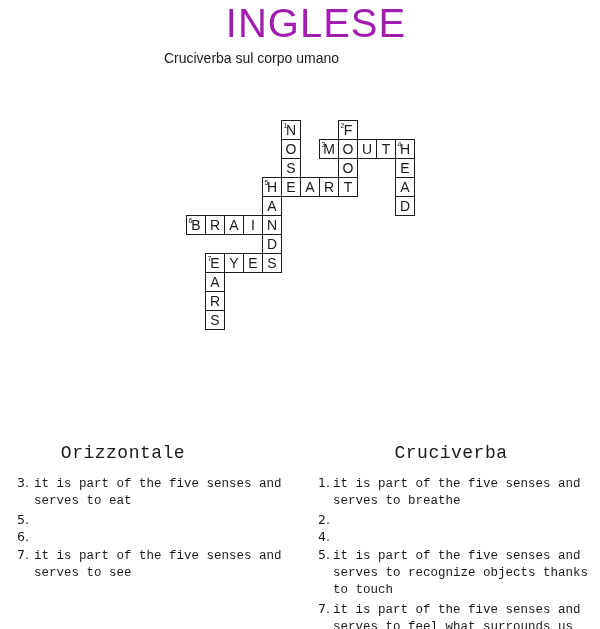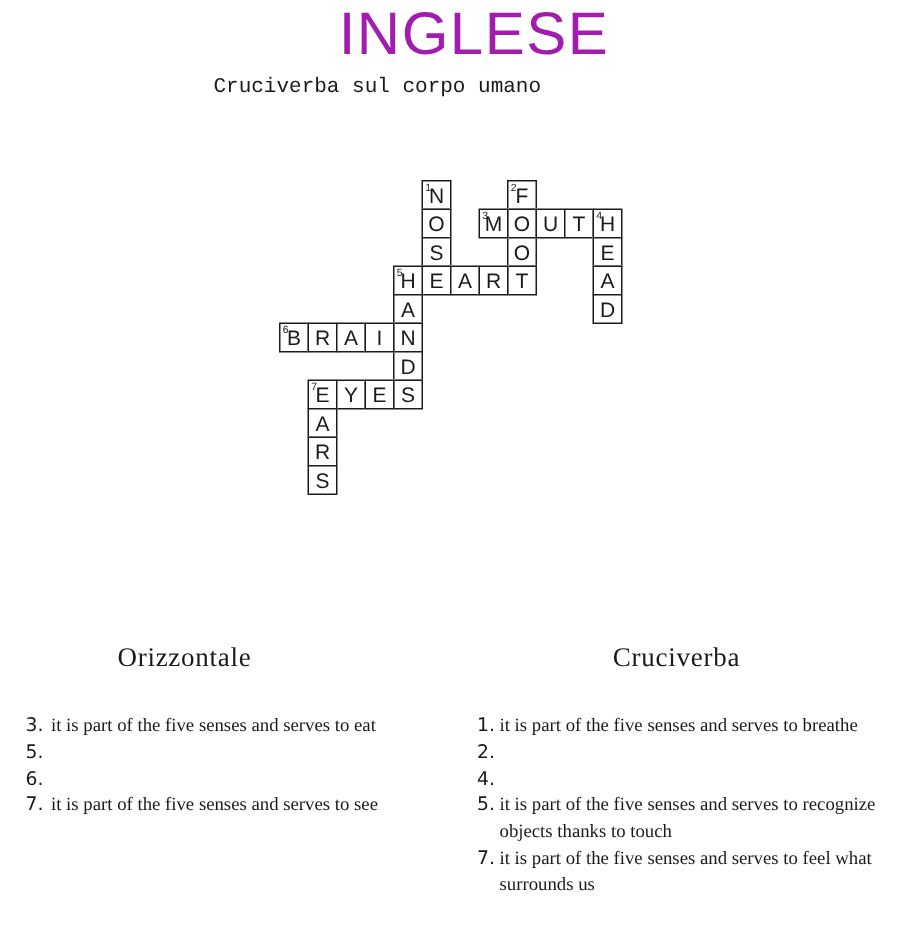--- a/index.html
+++ b/index.html
@@ -17,21 +17,21 @@
     overflow:hidden;
   }
   .title{
     position:absolute;top:4px;left:0;width:600px;
     margin:0;text-align:center;
     font-size:40px;line-height:38px;font-weight:normal;
     letter-spacing:1px;color:#a21caf;padding-left:16px;
   }
   .subtitle{
     position:absolute;top:50px;left:0;width:503px;
-    text-align:center;font-size:14px;line-height:16px;font-family:Liberation Mono, monospace;
+    text-align:center;font-size:14px;line-height:16px;
   }
   #grid{
     position:absolute;left:186px;top:120px;
     width:229px;height:210px;
   }
   .cell{
     position:absolute;width:20px;height:20px;
     box-sizing:border-box;border:1px solid var(--line);
     background:var(--bg);
     display:flex;align-items:center;justify-content:center;
@@ -39,43 +39,43 @@
   .cellletter{
     font-size:14px;line-height:14px;
     font-family:"Liberation Sans",sans-serif;
   }
   .cellnum{
     position:absolute;top:0.5px;left:1.5px;
     font-size:7px;line-height:7px;
     font-family:"Liberation Sans",sans-serif;
   }
   .clues-heading{
-    position:absolute;top:428px;
-    font-family:Liberation Serif, serif;
+    position:absolute;top:443px;
+    font-family:Liberation Mono, monospace;
     font-size:18px;line-height:20px;letter-spacing:0.5px;
     text-align:center;
   }
   #across-heading{left:16px;width:214px;}
   #down-heading{left:318px;width:266px;}
   .clue-list{position:absolute;top:474px;}
   #across-list{left:17px;width:280px;}
   #down-list{left:318px;width:273px;}
   .clue{
     display:flex;align-items:baseline;
     line-height:17.4px;
   }
   .clue .num{
     flex:0 0 17px;
     font-family:"DejaVu Sans",sans-serif;
     font-size:12.5px;
   }
   #down-list .clue .num{flex-basis:15px;}
   .clue .txt{
     flex:1;
-    font-family:Liberation Serif, serif;
+    font-family:Liberation Mono, monospace;
     font-size:12.5px;
   }
   .clue .txt.sans{
     font-family:"Liberation Sans",sans-serif;
     font-size:11.5px;
   }
 </style>
 </head>
 <body>
 

